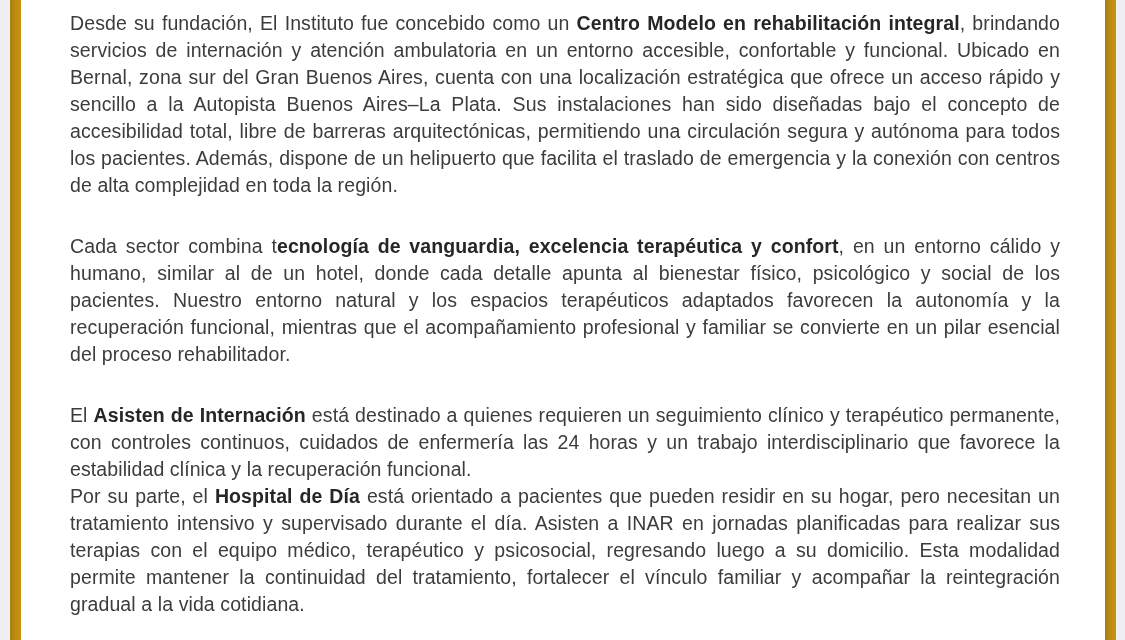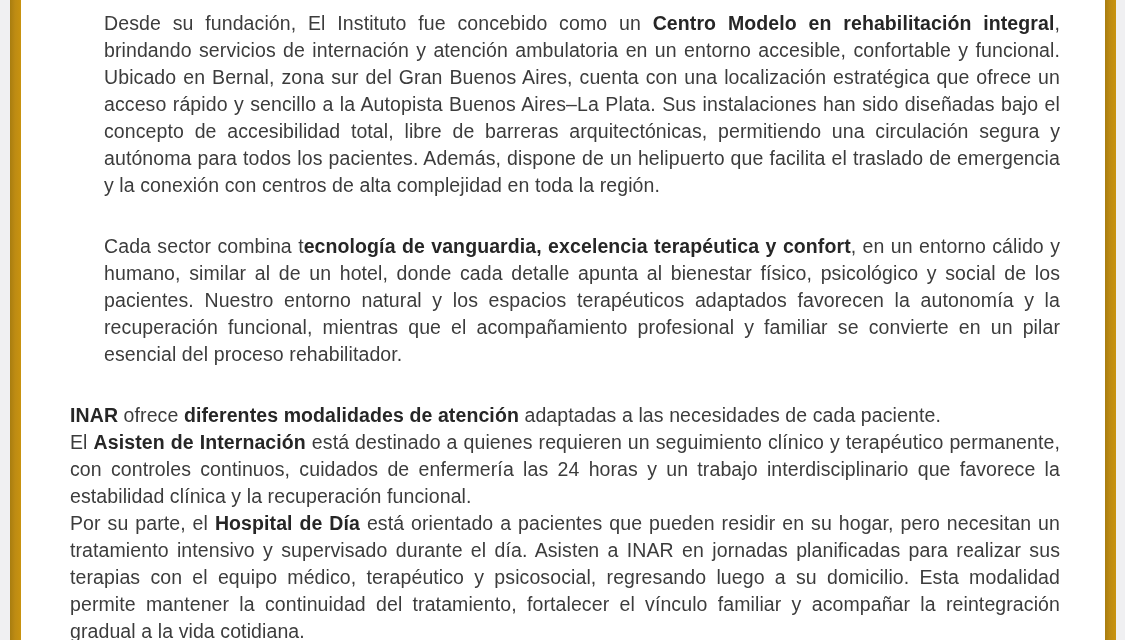--- a/index.html
+++ b/index.html
@@ -43,33 +43,32 @@
     left: 49px;   
     top: 10px;
     width: 990px;
     text-align: justify;
     font-size: 19.5px;
     line-height: 27px;
     letter-spacing: 0.1px;
     color: var(--text, #3c3c3c);
   }
   .para { margin: 0; }
-  .para.gap-after { margin-bottom: 34px; margin-left: 34px; }
+  .para.gap-after { margin-bottom: 34px; }
   .run { font-weight: 400; }
   .run.bold { font-weight: 700; color: var(--text-bold, #262626); }
 </style>
 </head>
 <body>
 
 <div class="outer-strip left"></div>
 <div class="outer-strip right"></div>
 <div class="page-border left"></div>
 <div class="page-border right"></div>
 
 <main class="page">
   <div class="content" id="doc-content">
       <p class="para gap-after"><span class="run">Desde su fundación, El Instituto fue concebido como un </span><span class="run bold">Centro Modelo en rehabilitación integral</span><span class="run">, brindando servicios de internación y atención ambulatoria en un entorno accesible, confortable y funcional. Ubicado en Bernal, zona sur del Gran Buenos Aires, cuenta con una localización estratégica que ofrece un acceso rápido y sencillo a la Autopista Buenos Aires–La Plata. Sus instalaciones han sido diseñadas bajo el concepto de accesibilidad total, libre de barreras arquitectónicas, permitiendo una circulación segura y autónoma para todos los pacientes. Además, dispone de un helipuerto que facilita el traslado de emergencia y la conexión con centros de alta complejidad en toda la región.</span></p>
       <p class="para gap-after"><span class="run">Cada sector combina t</span><span class="run bold">ecnología de vanguardia, excelencia terapéutica y confort</span><span class="run">, en un entorno cálido y humano, similar al de un hotel, donde cada detalle apunta al bienestar físico, psicológico y social de los pacientes. Nuestro entorno natural y los espacios terapéuticos adaptados favorecen la autonomía y la recuperación funcional, mientras que el acompañamiento profesional y familiar se convierte en un pilar esencial del proceso rehabilitador.</span></p>
-      <p class="para"><span class="run bold">INAR</span><span class="run"> ofrece </span><span class="run bold">diferentes modalidades de atención</span><span class="run"> adaptadas a las necesidades de cada paciente.</span></p>
       <p class="para"><span class="run">El </span><span class="run bold">Asisten de Internación</span><span class="run"> está destinado a quienes requieren un seguimiento clínico y terapéutico permanente, con controles continuos, cuidados de enfermería las 24 horas y un trabajo interdisciplinario que favorece la estabilidad clínica y la recuperación funcional.</span></p>
       <p class="para"><span class="run">Por su parte, el </span><span class="run bold">Hospital de Día</span><span class="run"> está orientado a pacientes que pueden residir en su hogar, pero necesitan un tratamiento intensivo y supervisado durante el día. Asisten a INAR en jornadas planificadas para realizar sus terapias con el equipo médico, terapéutico y psicosocial, regresando luego a su domicilio. Esta modalidad permite mantener la continuidad del tratamiento, fortalecer el vínculo familiar y acompañar la reintegración gradual a la vida cotidiana.</span></p>
     </div>
 </main>
 
 </body></html>

